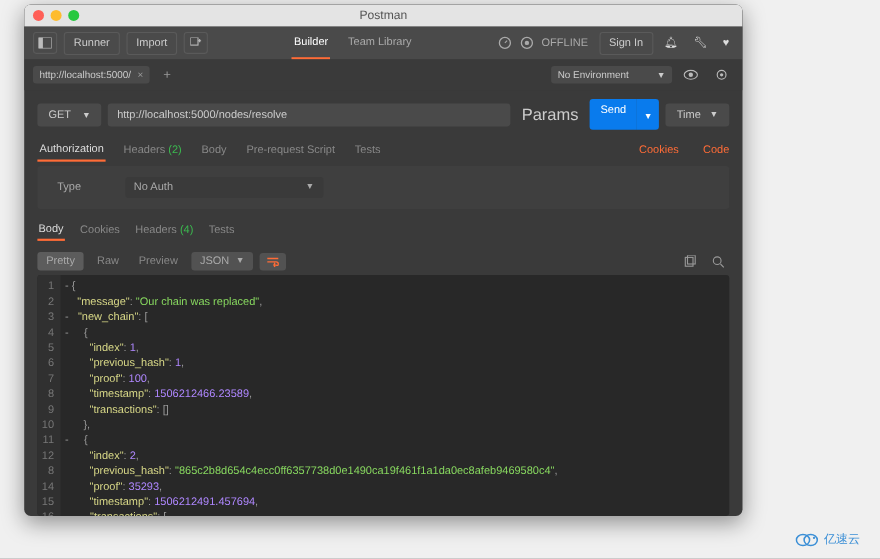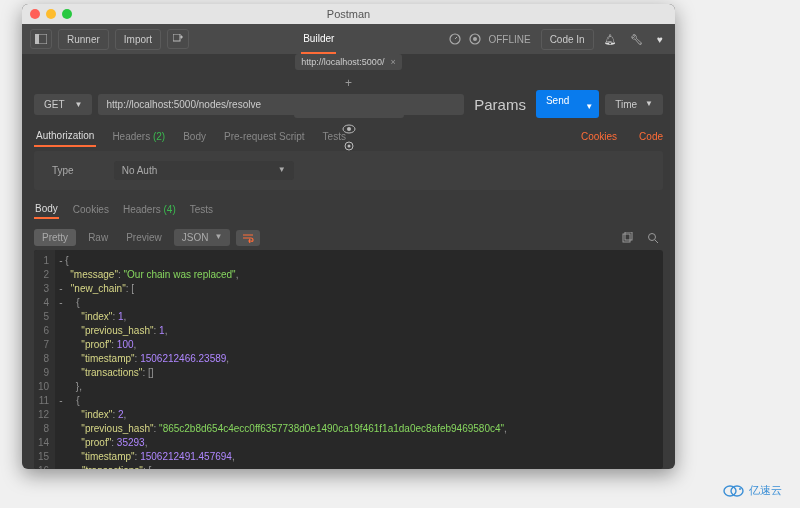--- a/index.html
+++ b/index.html
@@ -11,21 +11,21 @@
   .tl.r { background: #ff5f57; } .tl.y { background: #febc2e; } .tl.g { background: #28c840; }
   .titlebar .tt { position: absolute; left: 50%; transform: translateX(-50%); font-size: 11px; color: #555; }
   .toolbar { height: 30px; background: #4a4a4a; display: flex; align-items: center; padding: 0 8px; gap: 6px; color: #ccc; font-size: 10px; }
   .iconbtn { width: 22px; height: 20px; display: flex; align-items: center; justify-content: center; border: 1px solid #5a5a5a; border-radius: 3px; }
   .btn { padding: 4px 8px; border: 1px solid #5a5a5a; border-radius: 3px; }
   .spacer { flex: 1; }
   .tabs-center { display: flex; gap: 14px; }
   .tabs-center .tab { padding: 8px 2px; color:#aaa; }
   .tabs-center .tab.active { color: #fff; border-bottom: 2px solid #ff6c37; }
   .status { color: #aaa; margin-right:4px; }
-  .envbar { height: 28px; background: #3a3a3a; display: flex; align-items: center; padding: 0 8px; gap: 6px; flex-direction: column; }
+  .envbar { height: 28px; background: #3a3a3a; display: flex; align-items: center; padding: 0 8px; gap: 6px; }
   .envbar .reqtab { background: #4a4a4a; padding: 3px 6px; font-size: 9px; color: #ccc; border-radius: 3px; display:flex; align-items:center; gap:6px;}
   .envbar .reqtab .x { color:#999; }
   .envbar .plus { color:#999; font-size:12px; padding:0 6px; }
   .envsel { width: 110px; background: #4a4a4a; color: #ccc; font-size: 9px; padding: 3px 6px; border-radius: 3px; display:flex; justify-content:space-between; align-items:center;}
   .reqrow { display:flex; align-items:center; gap:6px; padding: 8px 12px; }
   .method { background:#4a4a4a; color:#ccc; font-size:10px; padding:5px 10px; border-radius:3px; display:flex; align-items:center; gap:10px;}
   .urlbox { flex:1; background:#4a4a4a; color:#ccc; font-size:10px; padding:5px 8px; border-radius:3px;}
   .params { color:#ccc; font-size:15px; padding:0 4px;}
   .sendbtn { background:#097bed; color:#fff; font-size:10px; padding:5px 10px; border-radius:3px 0 0 3px;}
   .sendcaret { background:#097bed; color:#fff; padding:5px 6px; border-radius:0 3px 3px 0;}
@@ -84,36 +84,37 @@
     <div class="iconbtn">
       <svg width="10" height="10">
           <rect x="0" y="0" width="7" height="7" fill="none" stroke="#bbb"></rect>
           <line x1="7" y1="3" x2="10" y2="3" stroke="#bbb"></line>
           <line x1="8.5" y1="1.5" x2="8.5" y2="4.5" stroke="#bbb"></line>
         </svg>
     </div>
     <div class="spacer"></div>
     <div class="tabs-center">
       <div class="tab active">Builder</div>
+      <div class="tab">Team Library</div>
     </div>
     <div class="spacer"></div>
     <div>
         <svg width="14" height="14">
           <circle cx="7" cy="7" r="5" fill="none" stroke="#aaa" stroke-width="1.2"></circle>
           <path d="M9 5 L7 7" stroke="#aaa"></path>
         </svg>
       </div>
     <div>
         <svg width="14" height="14">
           <circle cx="7" cy="7" r="5" fill="none" stroke="#aaa" stroke-width="1.2"></circle>
           <circle cx="7" cy="7" r="2" fill="#aaa"></circle>
         </svg>
       </div>
     <div class="status">OFFLINE</div>
-    <div class="btn">Code In</div>
+    <div class="btn">Sign In</div>
     <div style="padding:0 4px;color:#ddd;">🔔︎</div>
     <div style="padding:0 4px;color:#ddd;">🔧︎</div>
     <div style="padding:0 4px;color:#ddd;">♥</div>
   </div>
 
   <div class="envbar">
     <div class="reqtab">
       <span>http://localhost:5000/</span>
       <span class="x">×</span>
     </div>

